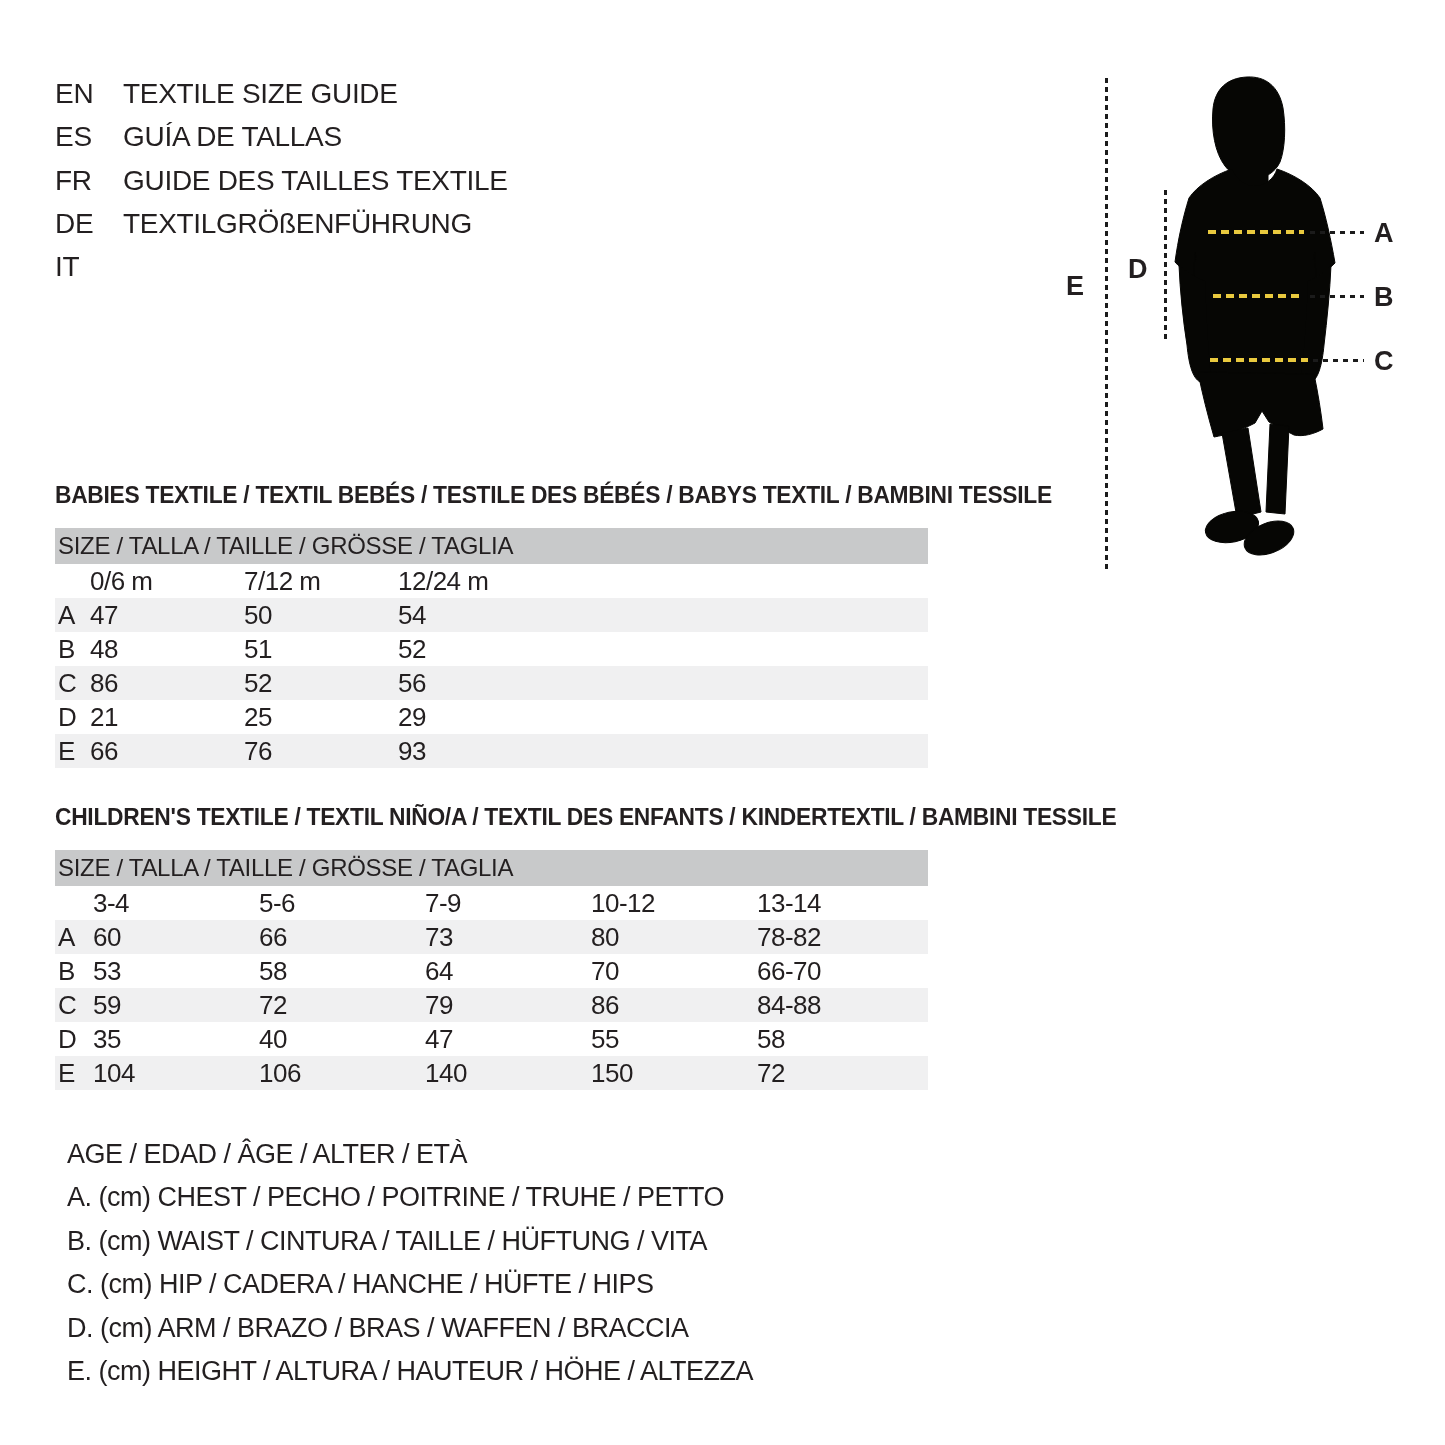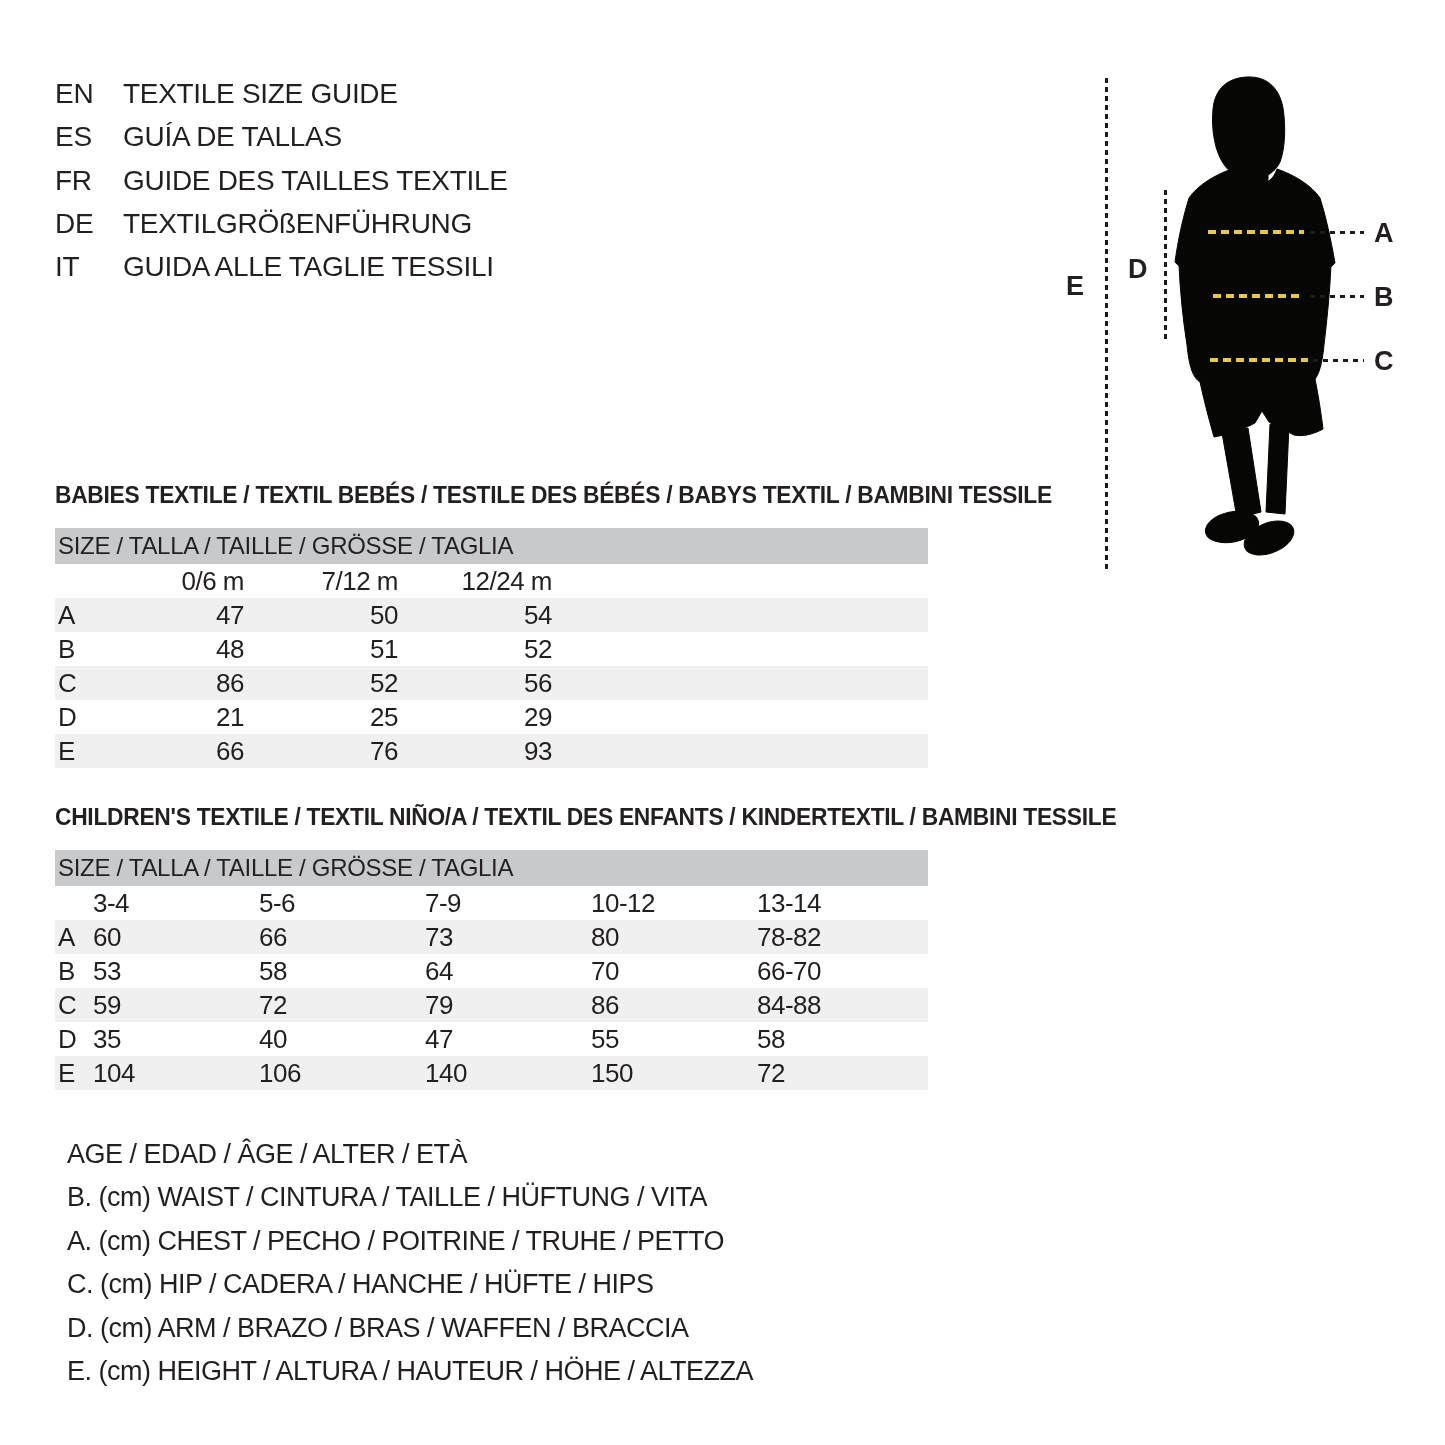--- a/index.html
+++ b/index.html
@@ -15,21 +15,21 @@
   .section-title{position:absolute;left:55px;font-weight:700;font-size:24px;
     letter-spacing:-0.3px;white-space:nowrap;transform:scaleX(0.95);transform-origin:left center;}
   
   .size-table{position:absolute;left:55px;width:873px;}
   .bar{height:36px;background:#c8c9ca;display:flex;align-items:center;
     font-weight:400;font-size:24px;letter-spacing:-0.3px;padding-left:3px;box-sizing:border-box;}
   .trow{display:flex;height:34px;align-items:center;font-size:26px;letter-spacing:-0.5px;}
   .trow.shade{background:#f0f0f1;}
   .lcol-b{width:35px;flex:0 0 35px;padding-left:3px;box-sizing:border-box;}
   .lcol-c{width:38px;flex:0 0 38px;padding-left:3px;box-sizing:border-box;}
-  .col-b{width:154px;flex:0 0 154px;text-align:right;}
+  .col-b{width:154px;flex:0 0 154px;text-align:left;}
   .col-c{width:166px;flex:0 0 166px;}
   
   .legend{position:absolute;left:67px;font-size:27px;letter-spacing:-0.5px;}
   .legend div{height:43.4px;white-space:nowrap;}
   
   .vdash{position:absolute;width:3px;
     background:repeating-linear-gradient(to bottom,#1b1b1b 0 5px,transparent 5px 9px);}
   .ydash{position:absolute;height:4px;z-index:3;
     background:repeating-linear-gradient(to right,#e9c93e 0 8px,transparent 8px 13px);}
   .kdash{position:absolute;height:3px;z-index:3;
@@ -53,21 +53,20 @@
   <div class="lang-row" style="top:165px">
     <span class="lang-code">FR</span>
     <span>GUIDE DES TAILLES TEXTILE</span>
   </div>
   <div class="lang-row" style="top:208px">
     <span class="lang-code">DE</span>
     <span>TEXTILGRÖßENFÜHRUNG</span>
   </div>
   <div class="lang-row" style="top:251px">
     <span class="lang-code">IT</span>
-    <span>GUIDA ALLE TAGLIE TESSILI</span>
   </div>
 
   <svg id="silhouette" width="170" height="492" viewBox="0 0 170 492">
     <g fill="#060604" stroke="#060604" stroke-width="1" stroke-linejoin="round">
 
       <path d="M77,2 C57,3 45,14 43,34 C41,55 45,78 55,91 C62,100 70,104 80,105
                C94,104 105,98 110,87 C115,74 116,52 113,33 C109,11 95,1 77,2 Z"></path>
       <rect x="60" y="86" width="38" height="26"></rect>
 
       <path d="M62,94 C44,100 27,111 19,123 C13,142 8,165 5,187
@@ -204,20 +203,20 @@
       <span class="col-c">104</span>
       <span class="col-c">106</span>
       <span class="col-c">140</span>
       <span class="col-c">150</span>
       <span class="col-c">72</span>
     </div>
   </div>
 
   <div class="legend" style="top:1139px">
     <div>AGE / EDAD / ÂGE / ALTER / ETÀ</div>
+    <div>A. (cm) CHEST / PECHO / POITRINE / TRUHE / PETTO</div>
     <div>B. (cm) WAIST / CINTURA / TAILLE / HÜFTUNG / VITA</div>
-    <div>A. (cm) CHEST / PECHO / POITRINE / TRUHE / PETTO</div>
     <div>C. (cm) HIP / CADERA / HANCHE / HÜFTE / HIPS</div>
     <div>D. (cm) ARM / BRAZO / BRAS / WAFFEN / BRACCIA</div>
     <div>E. (cm) HEIGHT / ALTURA / HAUTEUR / HÖHE / ALTEZZA</div>
   </div>
 
 </div>
 
 </body></html>

